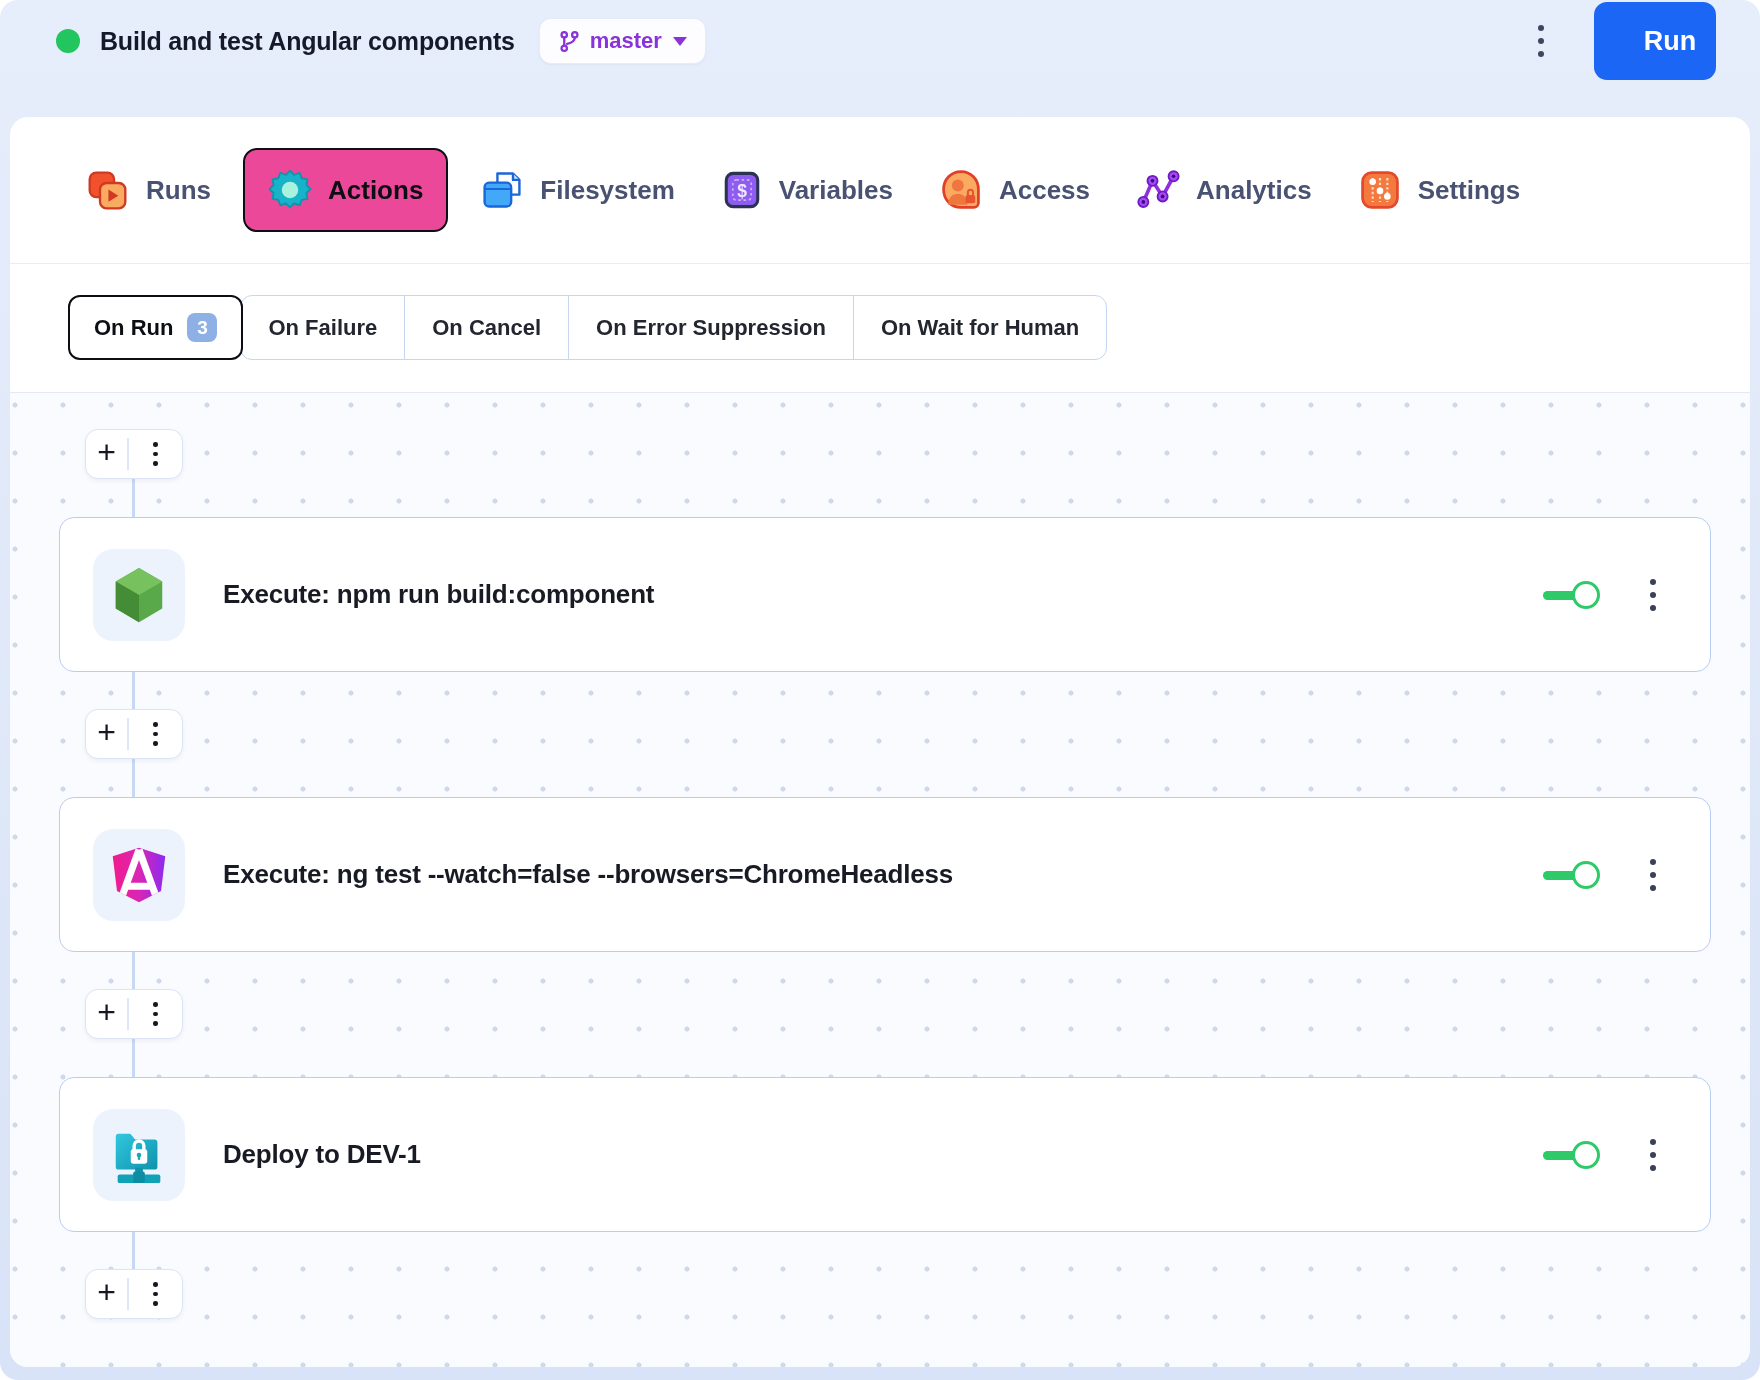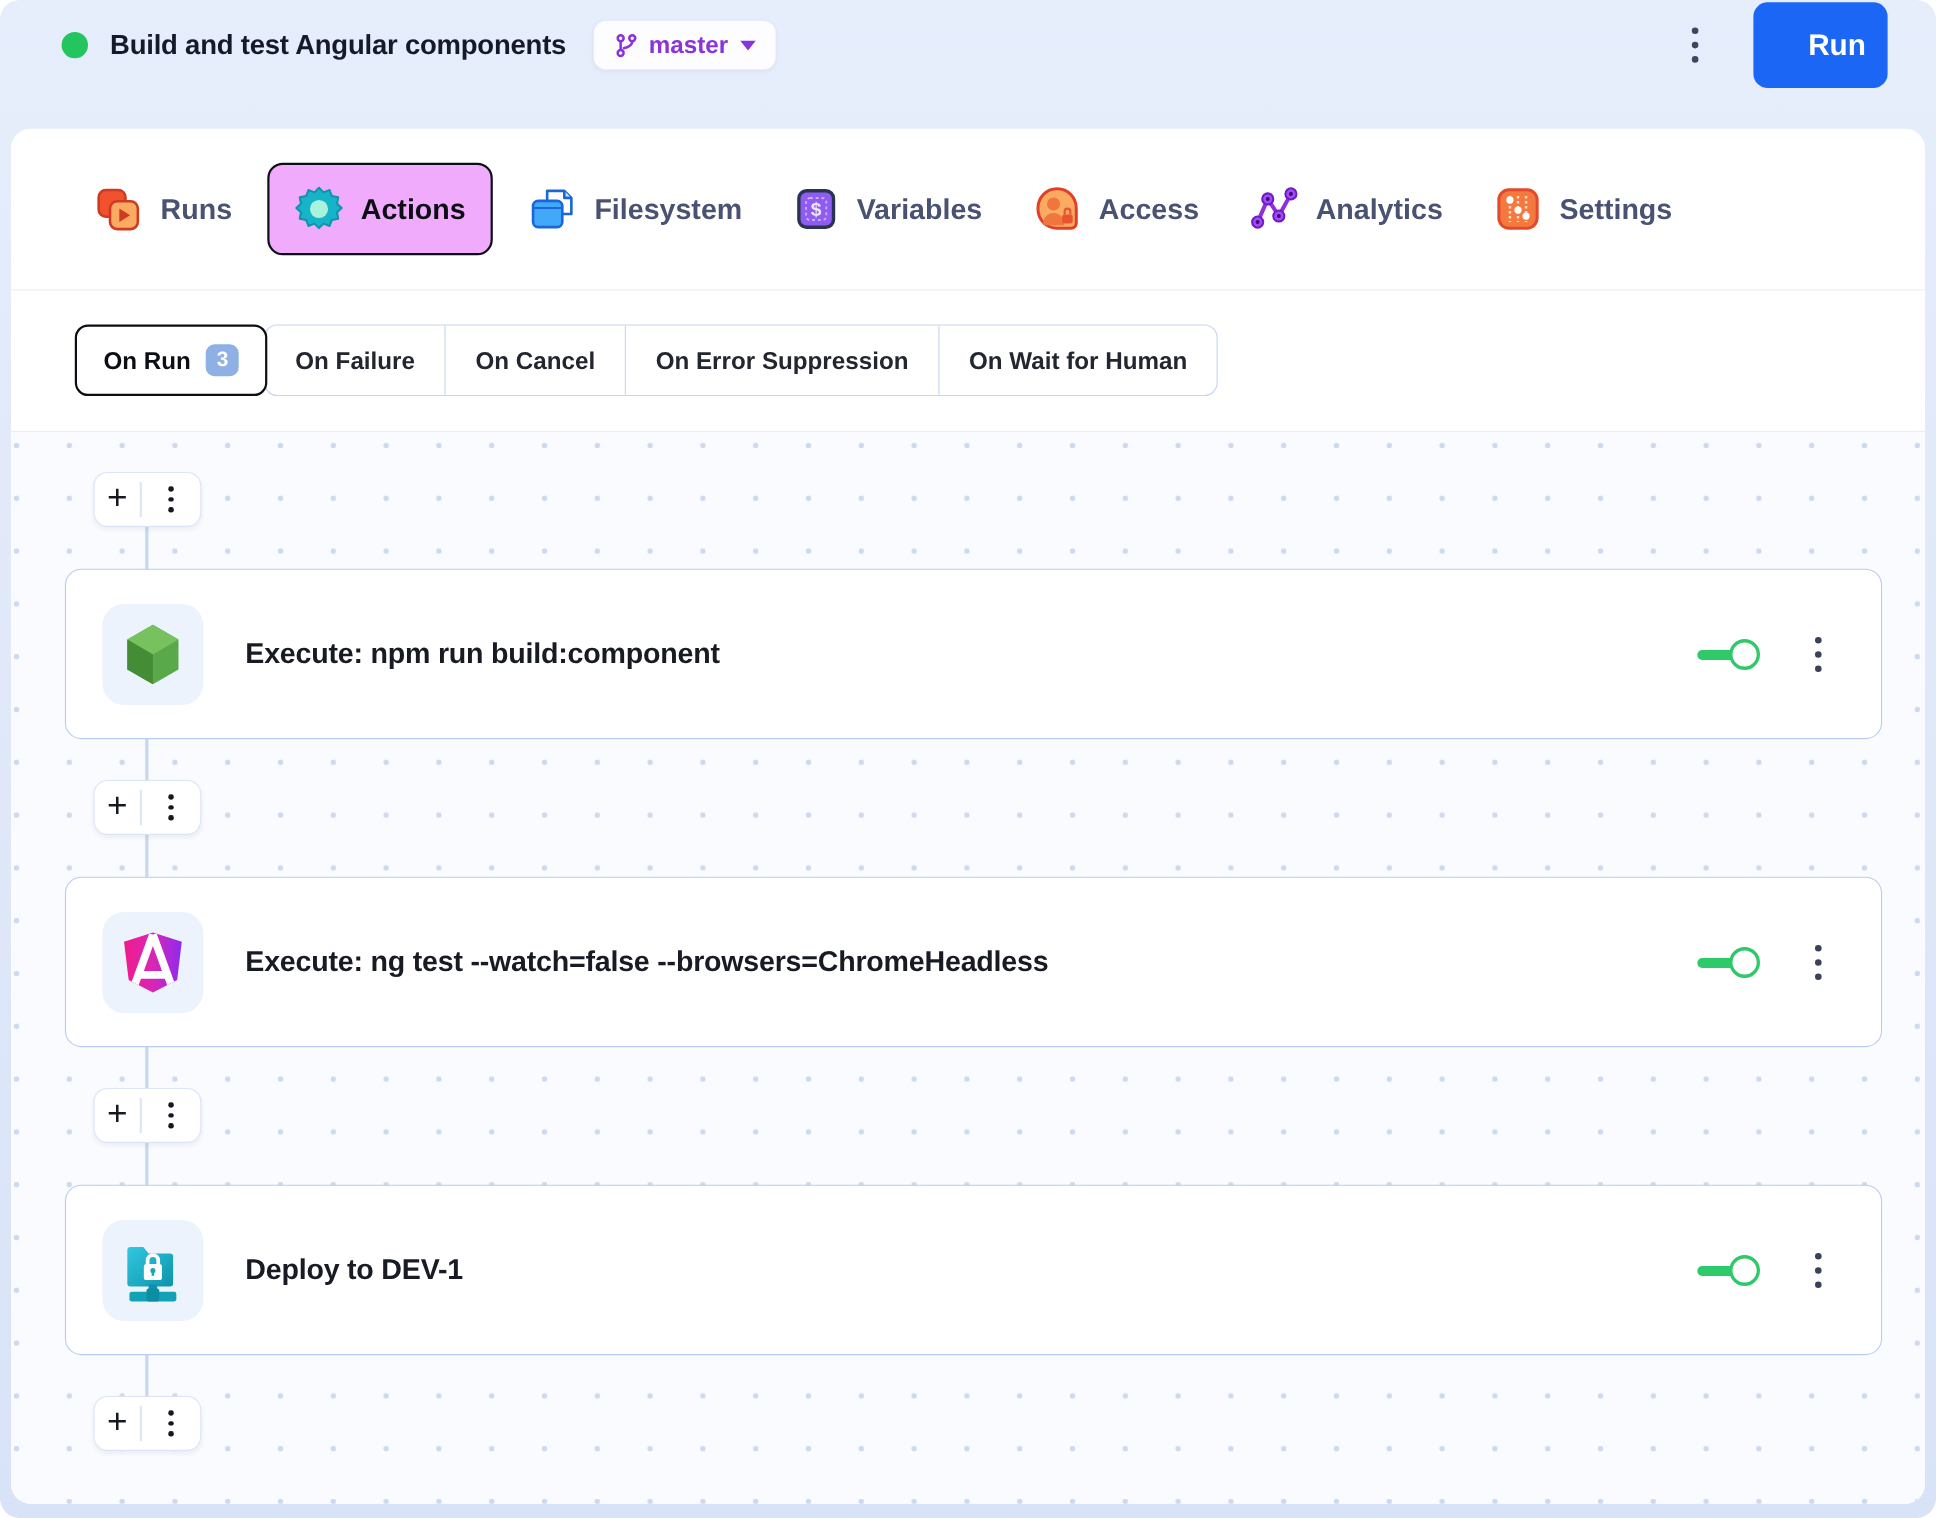--- a/index.html
+++ b/index.html
@@ -30,21 +30,21 @@
   }
   
   .panel{
     position:absolute;left:10px;right:10px;top:117px;bottom:13px;
     background:#fff;border-radius:18px;overflow:hidden;
   }
   
   .tabs{height:147px;display:flex;align-items:center;padding-left:75px;gap:46px;border-bottom:1px solid #e9edf6;}
   .tab{display:flex;align-items:center;gap:16px;cursor:pointer;}
   .tab .lbl{font-size:26px;font-weight:700;color:#4a5273;}
-  .tab.active{border:2.5px solid #0d0f15;border-radius:14px;padding:18px 23px;margin:0 -14px;background:#f0abfc;text-align:right;}
+  .tab.active{border:2.5px solid #0d0f15;border-radius:14px;padding:18px 23px;margin:0 -14px;background:#ec4899;text-align:right;}
   .tab.active .lbl{color:#0c0e14;}
   .tab svg{display:block;}
   
   .subtabs{display:flex;align-items:flex-start;padding:31px 0 32px 58px;border-bottom:1px solid #e3e9f4;}
   .onrun{
     display:flex;align-items:center;gap:14px;height:65px;padding:0 24px;
     border:2.5px solid #0c0e14;border-radius:12px;background:#fff;z-index:2;position:relative;
     font-size:22px;font-weight:700;color:#0c0e14;cursor:pointer;margin-right:-3px;
   }
   .badge{min-width:30px;height:29px;padding:0 4px;border-radius:8px;background:#8fb0e5;color:#fff;

